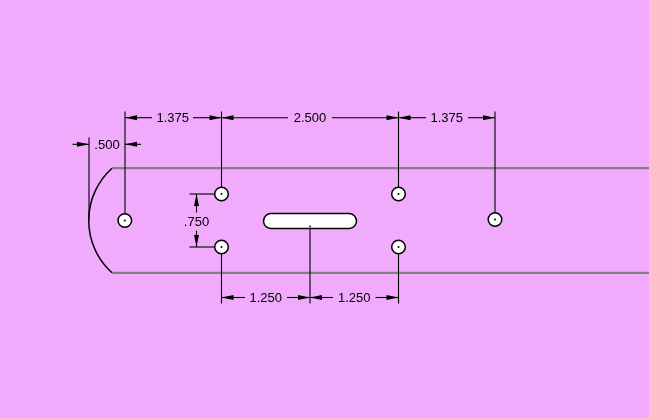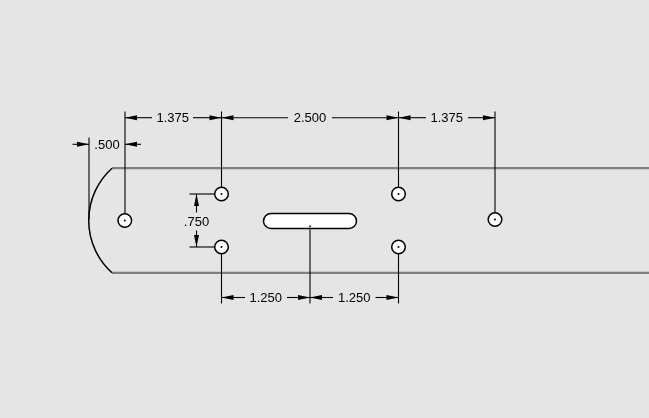--- a/index.html
+++ b/index.html
@@ -1,17 +1,17 @@
 <!DOCTYPE html>
 <html><head>
 <meta charset="utf-8">
 <style>
   html,body{margin:0;padding:0;background:#fff;}
   .canvas{
-    position:relative;width:649px;height:418px;background:#e5e5e5;
+    position:relative;width:649px;height:418px;background:#f0abfc;
     font-family:"Liberation Sans",sans-serif;overflow:hidden;
   }
   svg{display:block;}
   .edge{stroke:#808080;stroke-width:2.2;fill:none;}
   .geo{stroke:#000;stroke-width:1.5;fill:none;}
   .hole{stroke:#000;stroke-width:1.5;fill:#fff;}
   .dot{fill:#000;stroke:none;}
   .dim{stroke:#000;stroke-width:1.1;fill:none;}
   .arrow{fill:#000;stroke:none;}
   .dim-text{font-family:"Liberation Sans",sans-serif;font-size:13px;fill:#000;}

